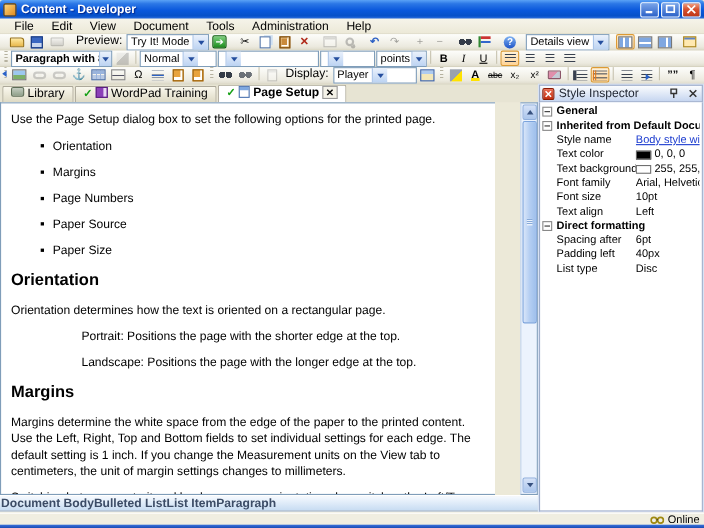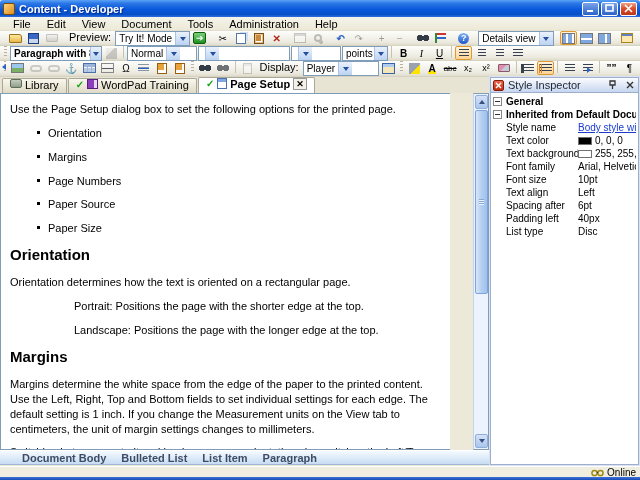--- a/index.html
+++ b/index.html
@@ -90,21 +90,21 @@
 
 .vscroll{position:absolute;top:93px;left:473px;width:16px;height:357px;background:#ECF3FD;border:1px solid #7F9DB9;border-left:1px solid #C4D3E8}
 .sbtn{position:absolute;left:1px;width:13px;height:14px;background:linear-gradient(#D6E2F7,#AAC5EC);border:1px solid #8FAEDC;border-radius:2px;display:flex;align-items:center;justify-content:center}
 .sbtn.up{top:1px}.sbtn.down{bottom:1px}
 .sbtn::after{content:"";border:3px solid transparent}
 .sbtn.up::after{border-bottom:4px solid #37517F;margin-top:-3px}
 .sbtn.down::after{border-top:4px solid #37517F;margin-bottom:-3px}
 .sthumb{position:absolute;left:1px;top:16px;width:13px;height:184px;background:linear-gradient(90deg,#D9E6F9,#B4CEF2 50%,#9FC0EC);border:1px solid #7BA3DC;border-radius:2px}
 .sthumb::after{content:"";position:absolute;left:3px;right:3px;top:50%;margin-top:-3px;height:6px;background:repeating-linear-gradient(180deg,#87A9D8 0 1px,#EAF2FC 1px 2px)}
 
-.crumbbar{position:absolute;top:450px;left:0;width:489px;height:15px;background:linear-gradient(#F6FAFF,#C7DCF2);border-top:1px solid #fff;border-bottom:1px solid #9FB6D4;display:flex;gap:15px;align-items:center;padding:0 22px;color:#3C4C66;font-weight:bold}
+.crumbbar{position:absolute;top:450px;left:0;width:489px;height:15px;background:linear-gradient(#F6FAFF,#C7DCF2);border-top:1px solid #fff;border-bottom:1px solid #9FB6D4;display:flex;align-items:center;padding:0 1px;color:#3C4C66;font-weight:bold}
 
 .panel{position:absolute;top:76px;left:489px;width:151px;height:390px;background:#D8E2F4;padding:1px}
 .phead{height:16px;display:flex;align-items:center;gap:4px;padding:0 2px;background:linear-gradient(#FBFCFE,#C6D6F0);border:1px solid #9FAECB;color:#1E2430}
 .phead .ptitle{flex:1;white-space:nowrap;overflow:hidden}
 .perricon{width:11px;height:11px;background:linear-gradient(#E86A50,#C22F12);border:1px solid #8A1A04;border-radius:2px;display:flex;align-items:center;justify-content:center;flex:none}
 .pbtn{width:13px;height:12px;display:flex;align-items:center;justify-content:center;border:1px solid transparent;border-radius:1px}
 .pbody{height:372px;background:#fff;border:1px solid #9FAECB;border-top:none;padding-top:2px;overflow:hidden;font-size:10px}
 .grow{display:flex;align-items:center;gap:4px;padding:1px 2px;font-weight:bold}
 .exp{width:9px;height:9px;border:1px solid #888;background:#fff;position:relative;flex:none}
 .exp::after{content:"";position:absolute;left:1px;right:1px;top:3px;height:1px;background:#333}
@@ -488,20 +488,24 @@
       <span class="pval">Arial, Helvetica, sa...</span>
     </div>
     <div class="prow">
       <span class="plabel">Font size</span>
       <span class="pval">10pt</span>
     </div>
     <div class="prow">
       <span class="plabel">Text align</span>
       <span class="pval">Left</span>
     </div>
+    <div class="grow">
+      <span class="exp"></span>
+      <span>Direct formatting</span>
+    </div>
     <div class="prow">
       <span class="plabel">Spacing after</span>
       <span class="pval">6pt</span>
     </div>
     <div class="prow">
       <span class="plabel">Padding left</span>
       <span class="pval">40px</span>
     </div>
     <div class="prow">
       <span class="plabel">List type</span>

